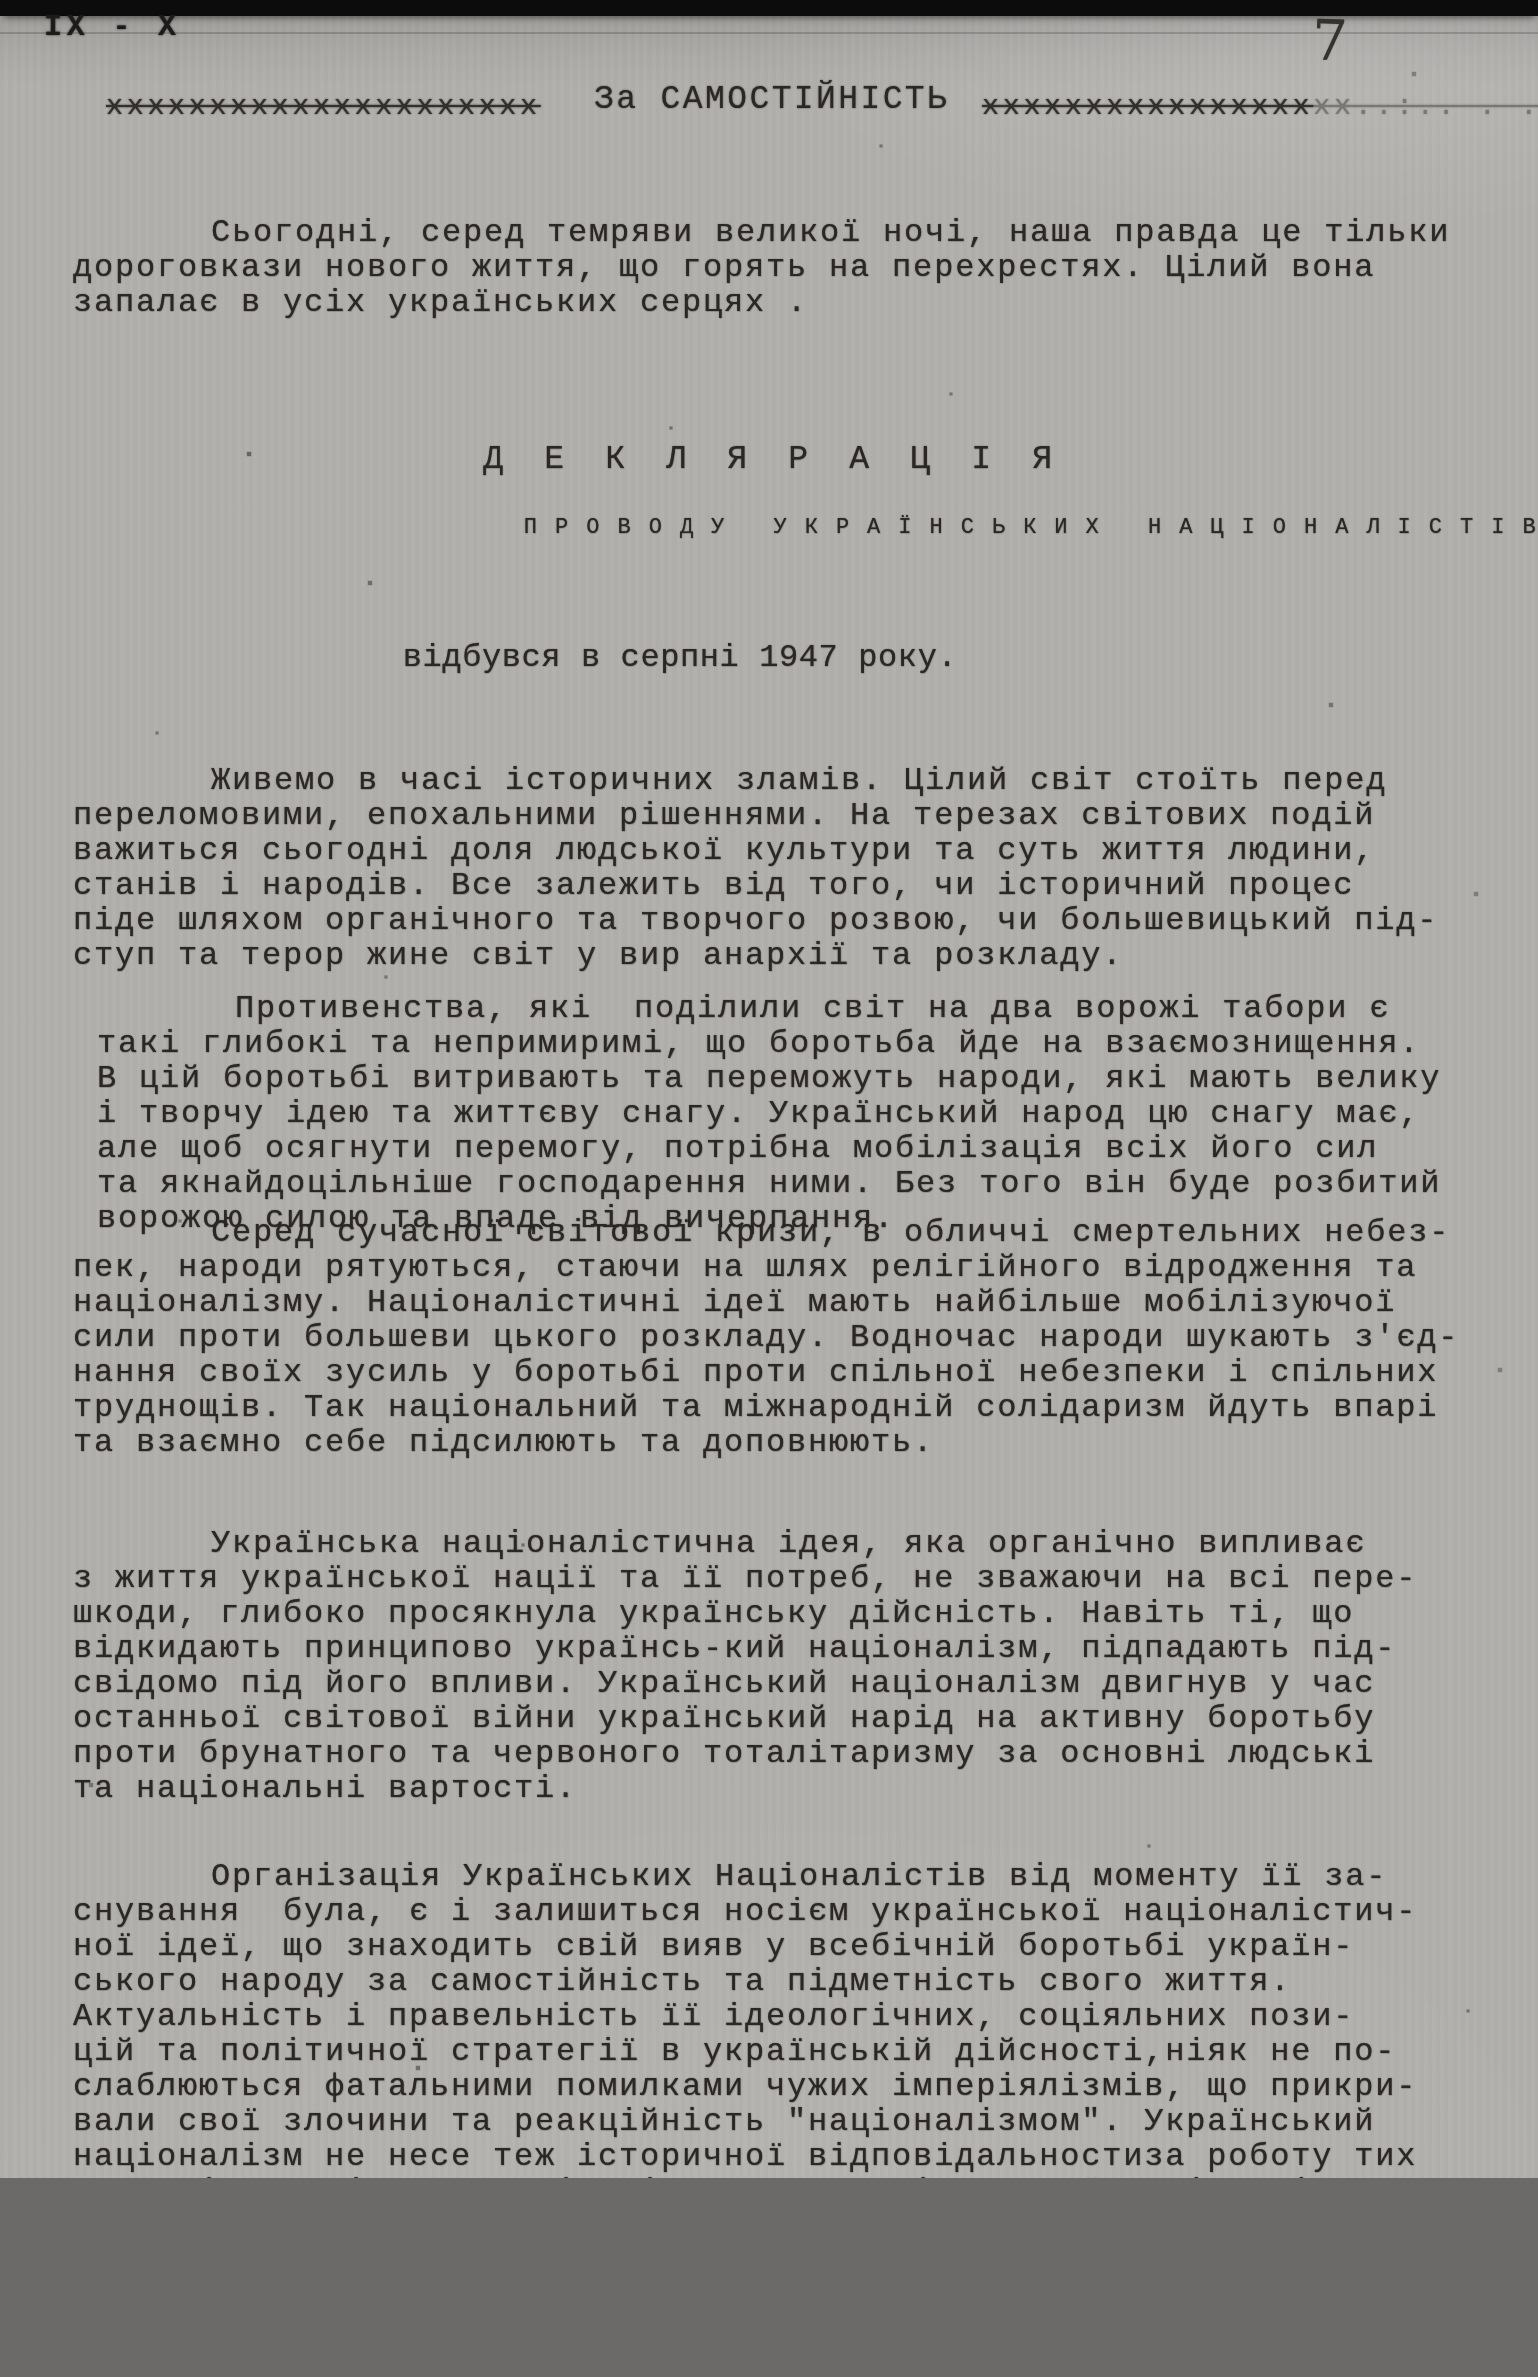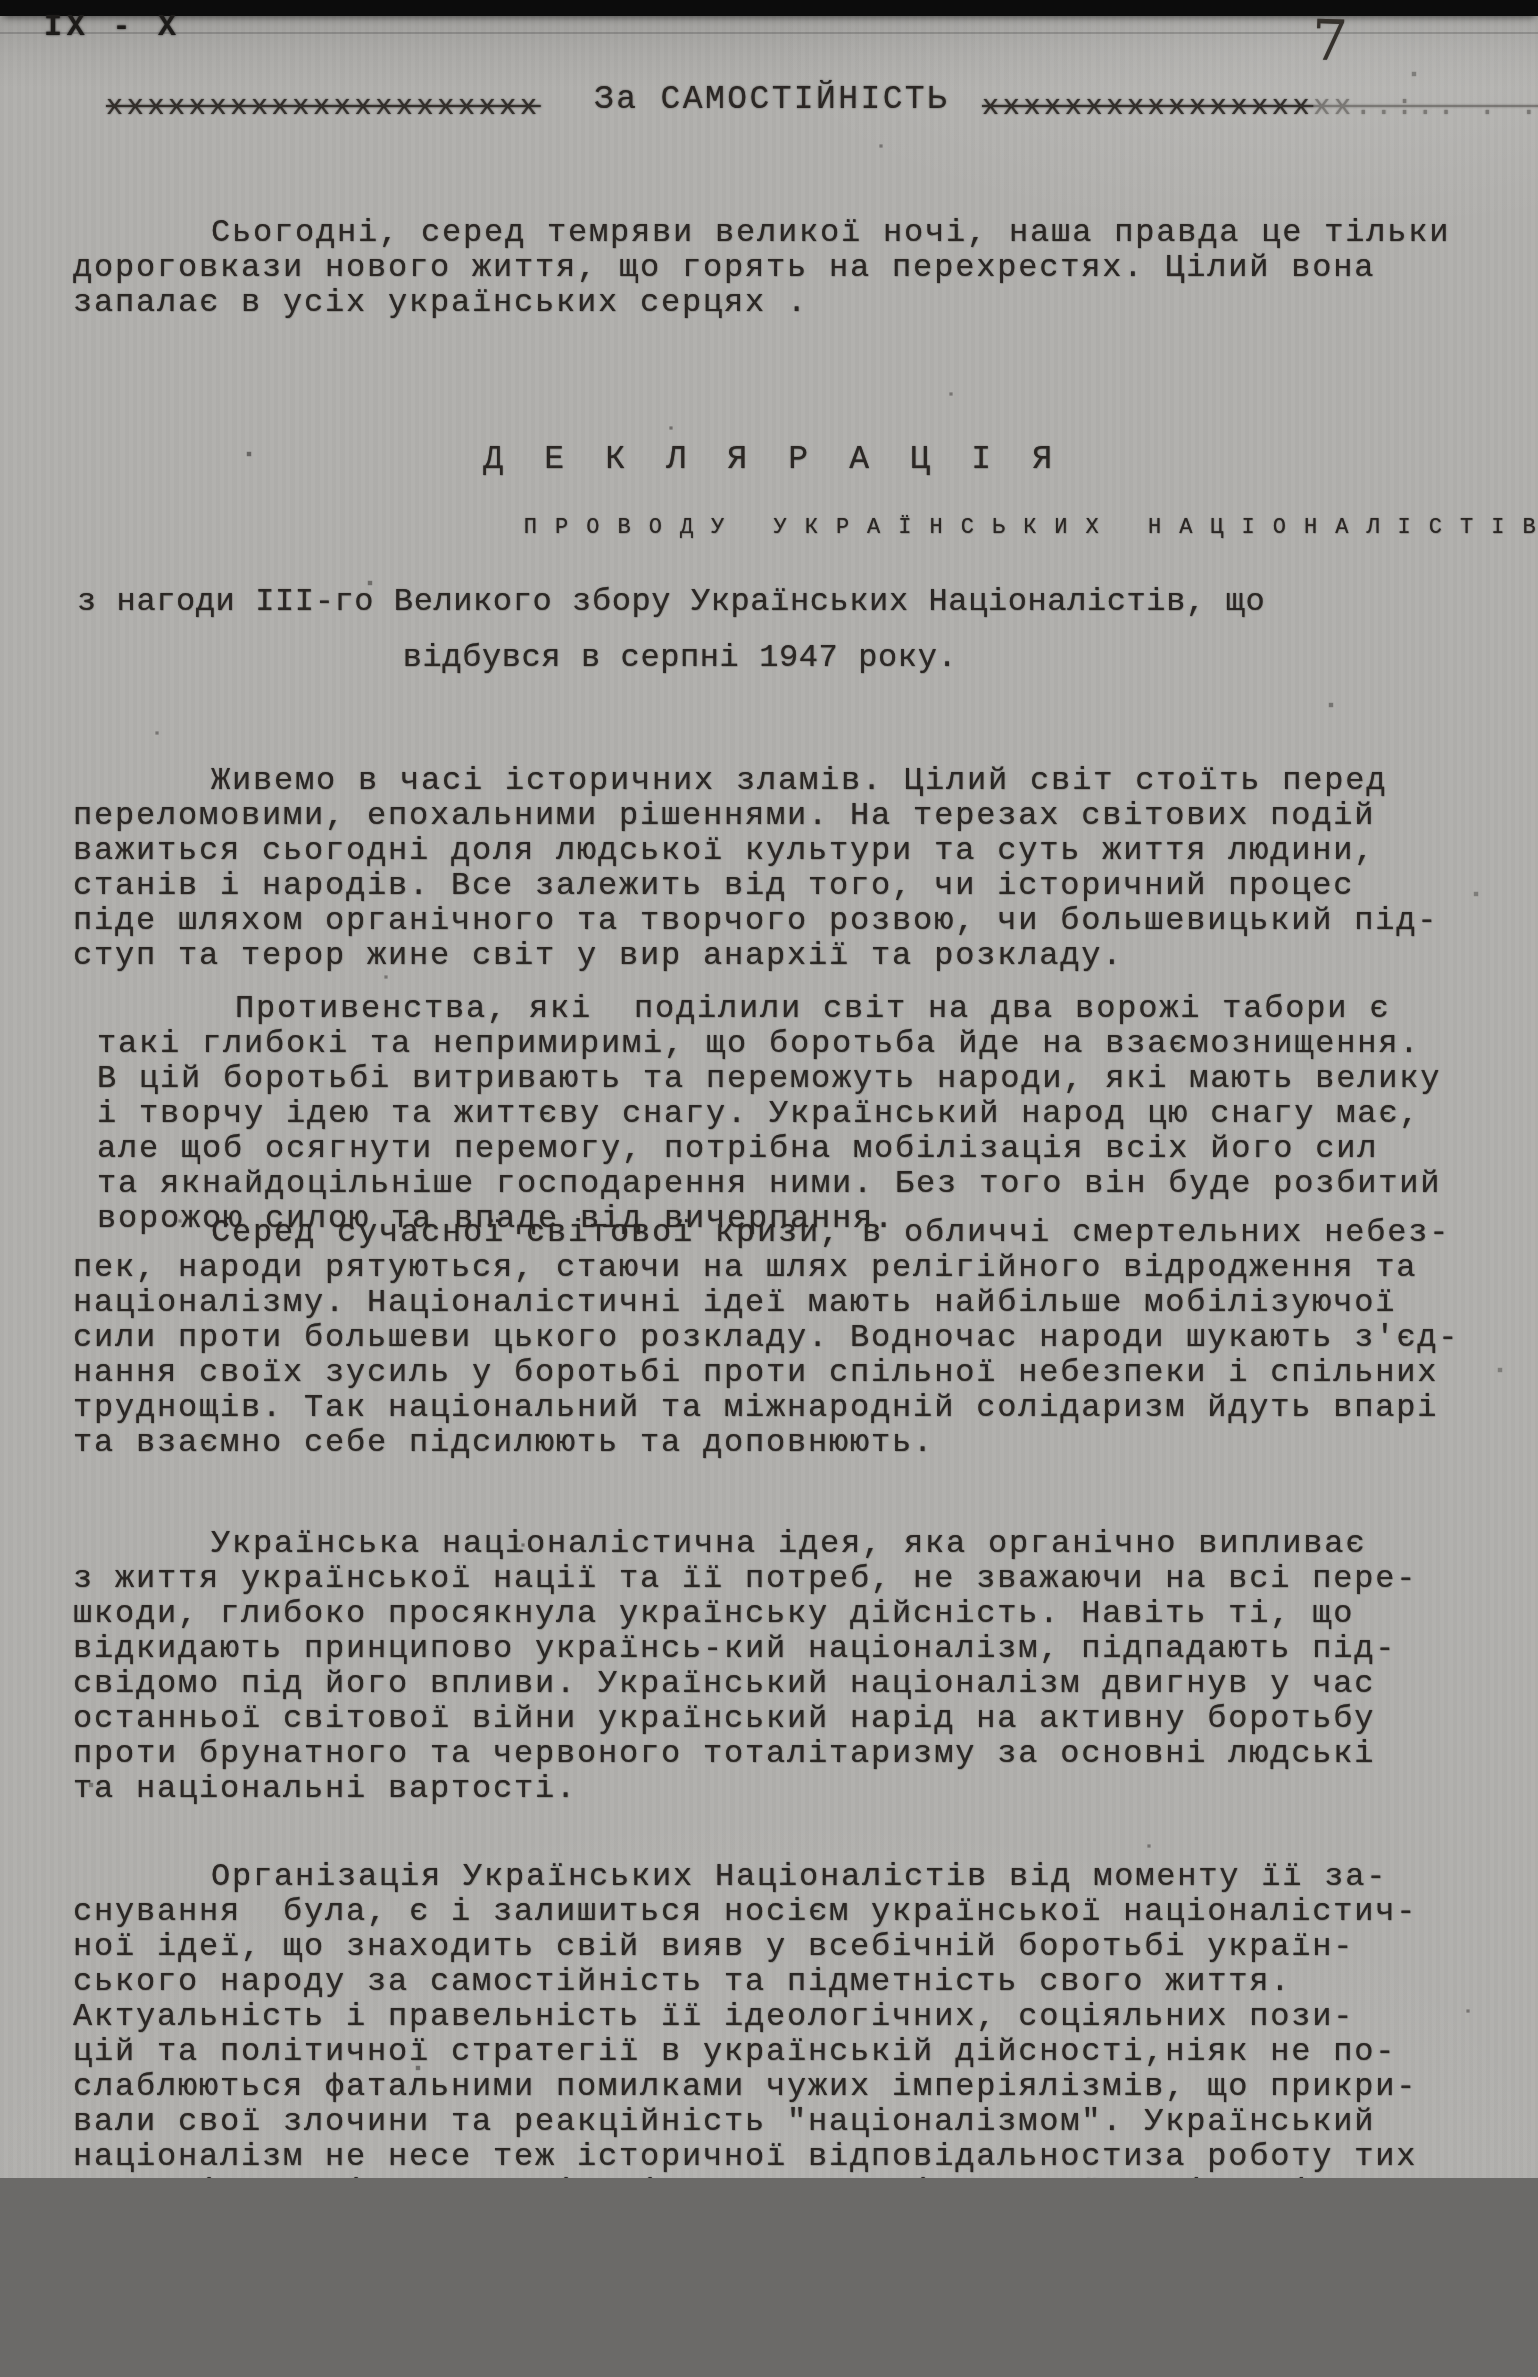--- a/index.html
+++ b/index.html
@@ -95,21 +95,20 @@
   </div>
 
   <div class="txt indent epigraph">Сьогодні, серед темряви великої ночі, наша правда це тільки
 дороговкази нового життя, що горять на перехрестях. Цілий вона
 запалає в усіх українських серцях .</div>
 
   <div class="txt decl-title">Д Е К Л Я Р А Ц І Я</div>
 
   <div class="txt decl-subtitle">П Р О В О Д У   У К Р А Ї Н С Ь К И Х   Н А Ц І О Н А Л І С Т І В</div>
 
-  <div class="txt occasion-1">з нагоди ІІІ-го Великого збору Українських Націоналістів, що</div>
 
   <div class="txt occasion-2">відбувся в серпні 1947 року.</div>
 
   <div class="txt indent para-1">Живемо в часі історичних зламів. Цілий світ стоїть перед
 переломовими, епохальними рішеннями. На терезах світових подій
 важиться сьогодні доля людської культури та суть життя людини,
 станів і народів. Все залежить від того, чи історичний процес
 піде шляхом органічного та творчого розвою, чи большевицький під-
 ступ та терор жине світ у вир анархії та розкладу.</div>
 

